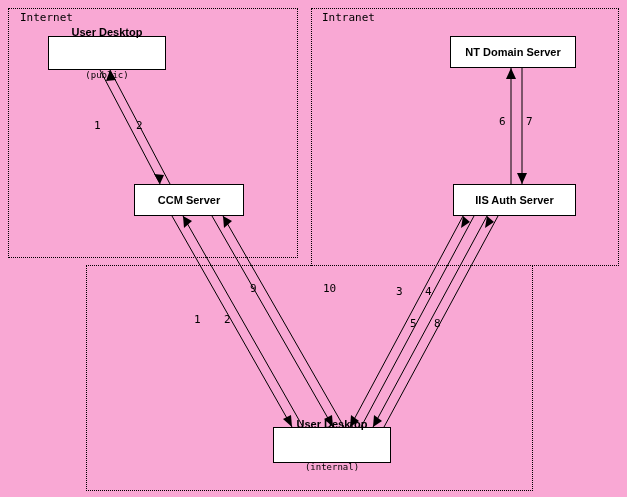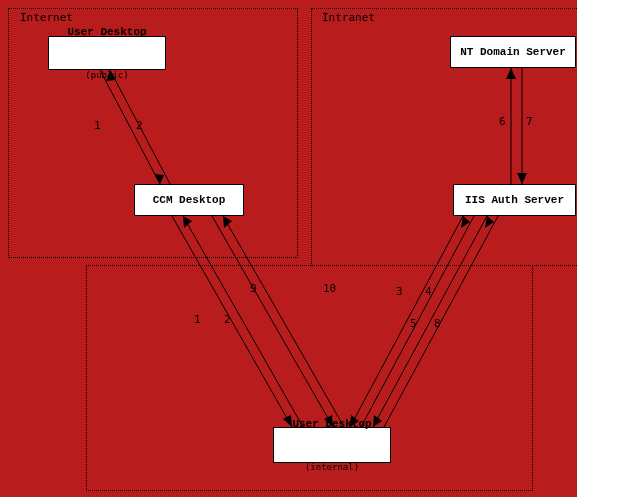--- a/index.html
+++ b/index.html
@@ -2,23 +2,23 @@
 <html><head>
 <meta charset="utf-8">
 <style>
   html, body {
     margin: 0;
     padding: 0;
     background: #ffffff;
   }
   #stage {
     position: relative;
-    width: 577px;
+    width: 627px;
     height: 497px;
-    background: #b91c1c;
+    background: #f9a8d4;
     overflow: hidden;
     font-family: "DejaVu Sans Mono", monospace;
   }
   .zone {
     position: absolute;
     border: 1px dotted #000;
     box-sizing: border-box;
   }
   .zone-label {
     position: absolute;
@@ -32,21 +32,21 @@
     border: 1px solid #000;
     background: #fff;
     box-sizing: border-box;
     display: flex;
     flex-direction: column;
     align-items: center;
     justify-content: center;
     z-index: 5;
   }
   .node-title {
-    font-family: Liberation Mono, monospace;
+    font-family: Liberation Sans, sans-serif;
     font-size: 11px;
     font-weight: bold;
     color: #000;
     line-height: 13px;
     white-space: nowrap;
   }
   .node-sub {
     font-family: "DejaVu Sans Mono", monospace;
     font-size: 9px;
     color: #000;
@@ -120,21 +120,21 @@
       <polygon points="487,216 485,228 494,222" fill="#000" stroke="none"></polygon>
     </g>
   </svg>
 
   <div class="node" style="left:48px; top:36px; width:118px; height:34px;">
     <div class="node-title">User Desktop</div>
     <div class="node-sub">(public)</div>
   </div>
 
   <div class="node" style="left:134px; top:184px; width:110px; height:32px;">
-    <div class="node-title">CCM Desktop</div>
+    <div class="node-title">CCM Server</div>
   </div>
 
   <div class="node" style="left:453px; top:184px; width:123px; height:32px;">
     <div class="node-title">IIS Auth Server</div>
   </div>
 
   <div class="node" style="left:450px; top:36px; width:126px; height:32px;">
     <div class="node-title">NT Domain Server</div>
   </div>
 

